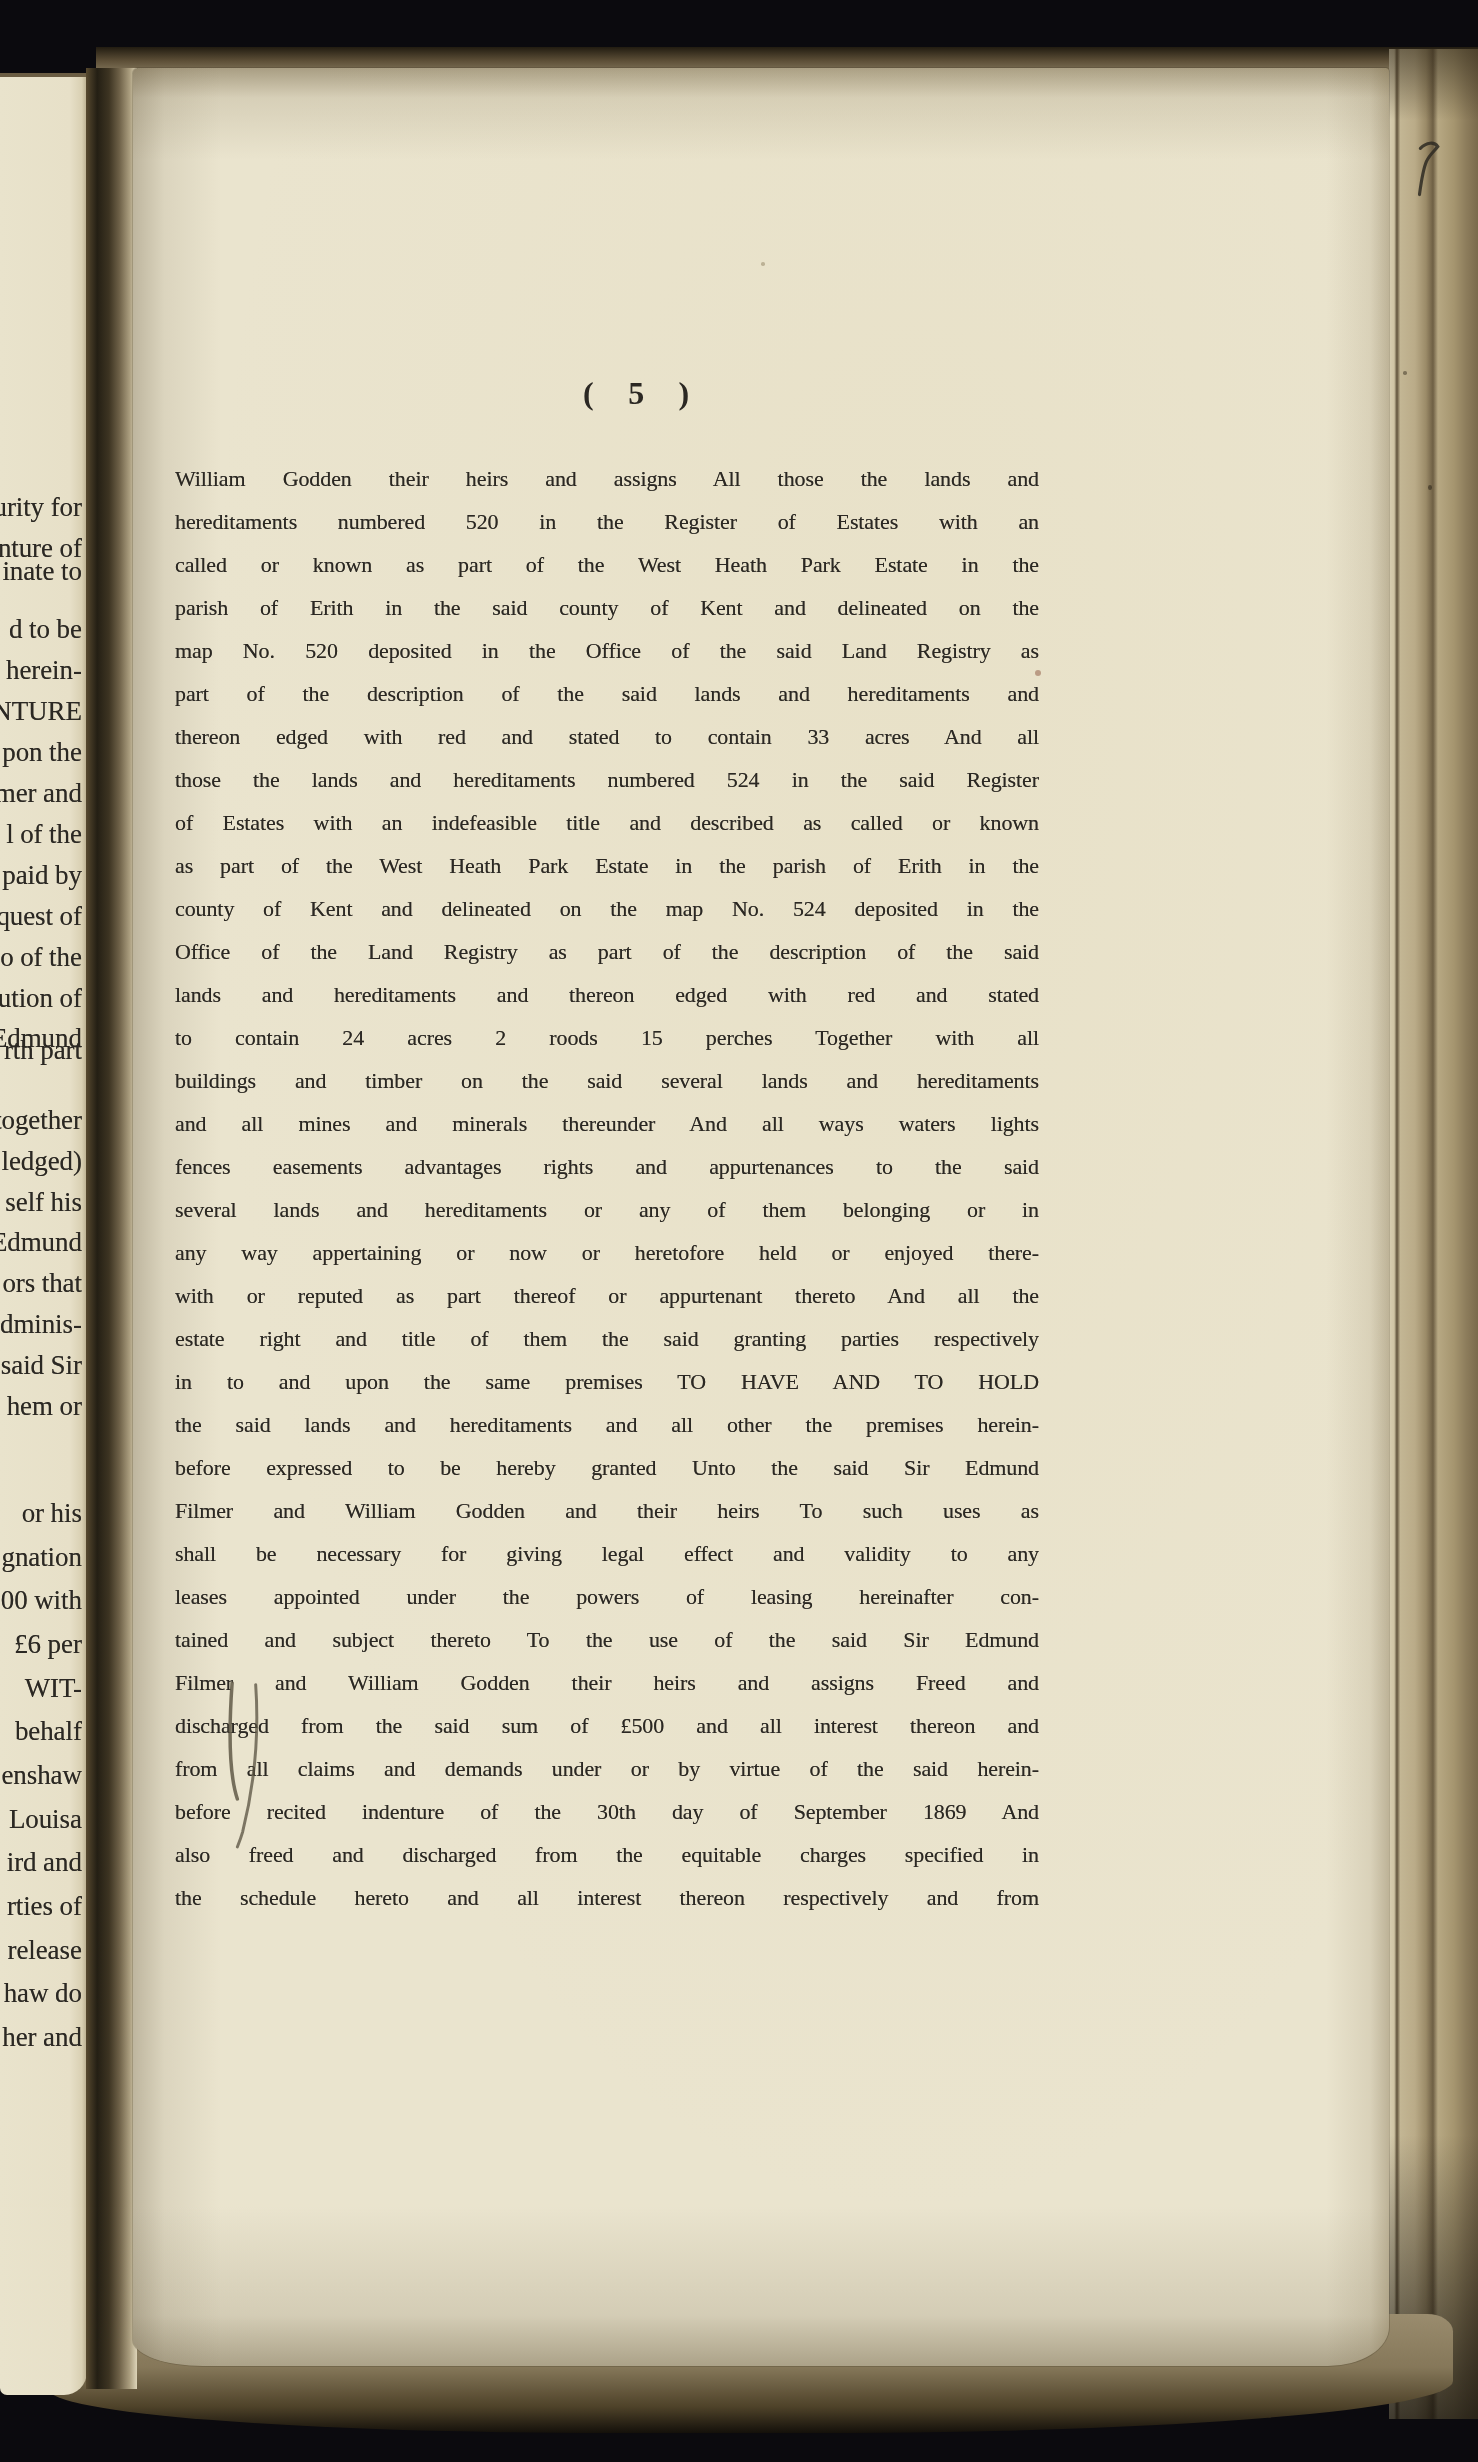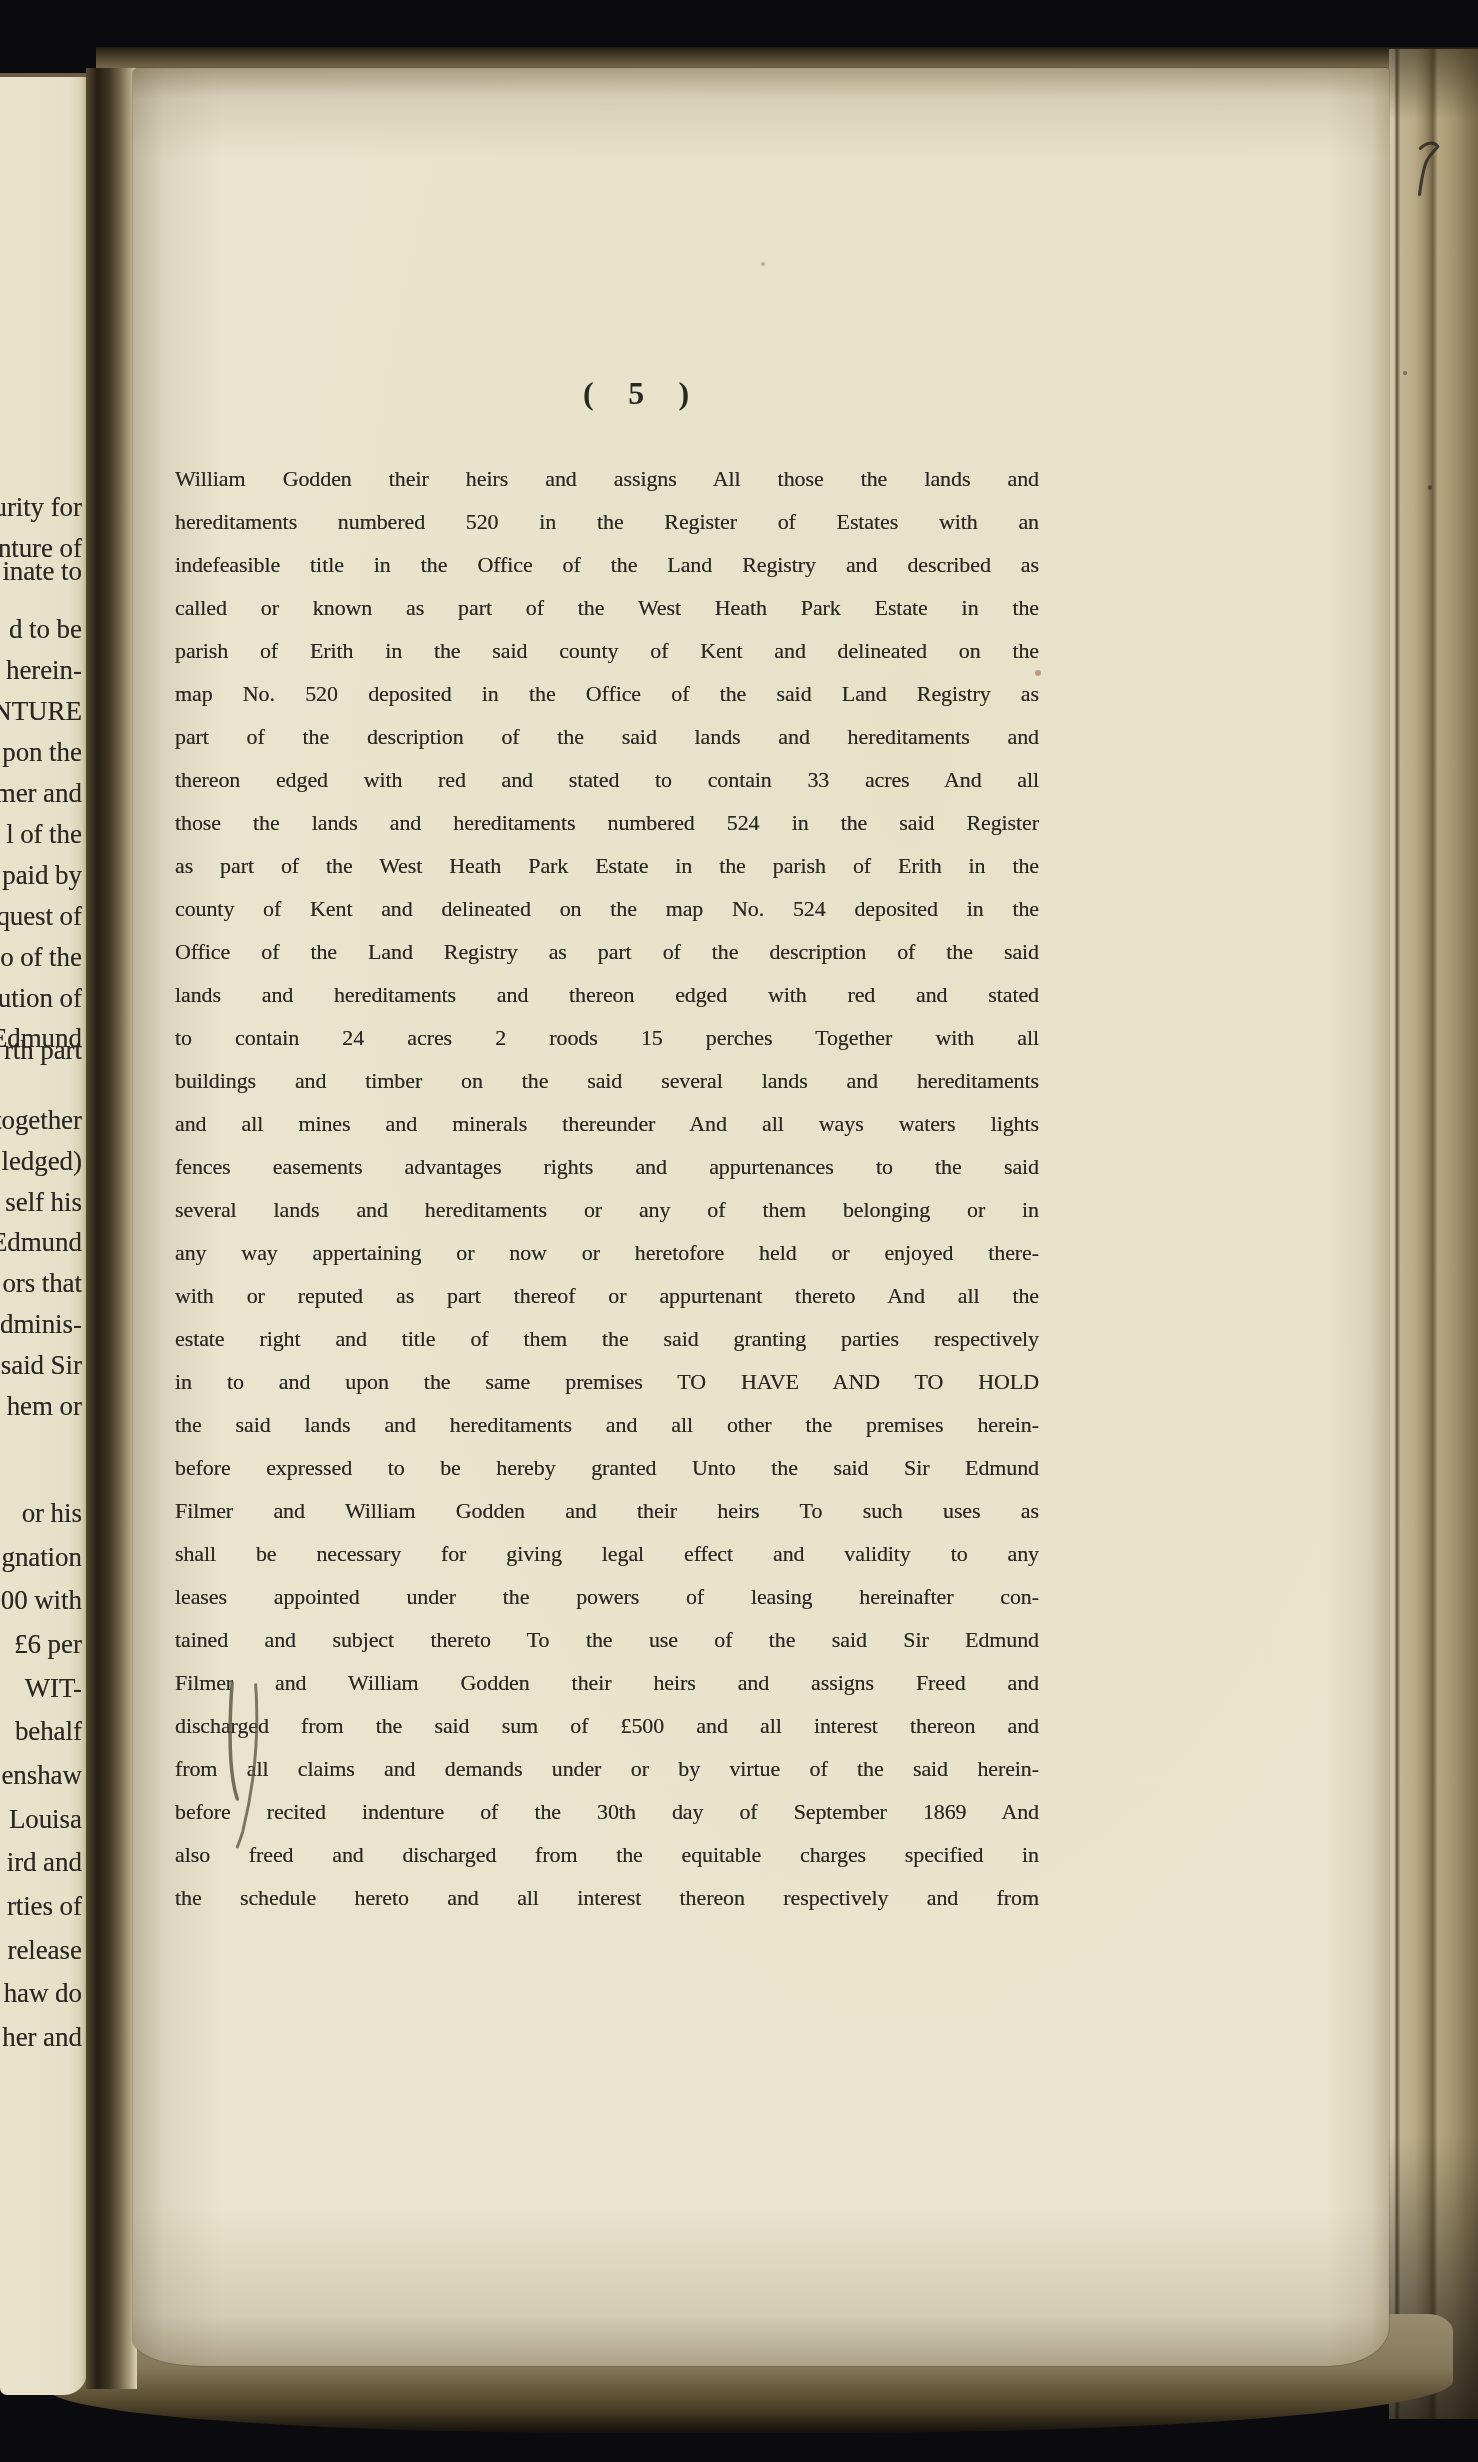--- a/index.html
+++ b/index.html
@@ -113,27 +113,27 @@
 
   <div class="gutter"></div>
 
   <div class="page"></div>
 
   <div class="page-number">( 5 )</div>
 
   <div class="text-block">
       <div class="line">William Godden their heirs and assigns All those the lands and</div>
       <div class="line">hereditaments numbered 520 in the Register of Estates with an</div>
-      <div class="line">indefeasible title in the Office of the Land Registry and described as</div>
       <div class="line">called or known as part of the West Heath Park Estate in the</div>
       <div class="line">parish of Erith in the said county of Kent and delineated on the</div>
       <div class="line">map No. 520 deposited in the Office of the said Land Registry as</div>
       <div class="line">part of the description of the said lands and hereditaments and</div>
       <div class="line">thereon edged with red and stated to contain 33 acres And all</div>
       <div class="line">those the lands and hereditaments numbered 524 in the said Register</div>
+      <div class="line">of Estates with an indefeasible title and described as called or known</div>
       <div class="line">as part of the West Heath Park Estate in the parish of Erith in the</div>
       <div class="line">county of Kent and delineated on the map No. 524 deposited in the</div>
       <div class="line">Office of the Land Registry as part of the description of the said</div>
       <div class="line">lands and hereditaments and thereon edged with red and stated</div>
       <div class="line">to contain 24 acres 2 roods 15 perches Together with all</div>
       <div class="line">buildings and timber on the said several lands and hereditaments</div>
       <div class="line">and all mines and minerals thereunder And all ways waters lights</div>
       <div class="line">fences easements advantages rights and appurtenances to the said</div>
       <div class="line">several lands and hereditaments or any of them belonging or in</div>
       <div class="line">any way appertaining or now or heretofore held or enjoyed there-</div>

